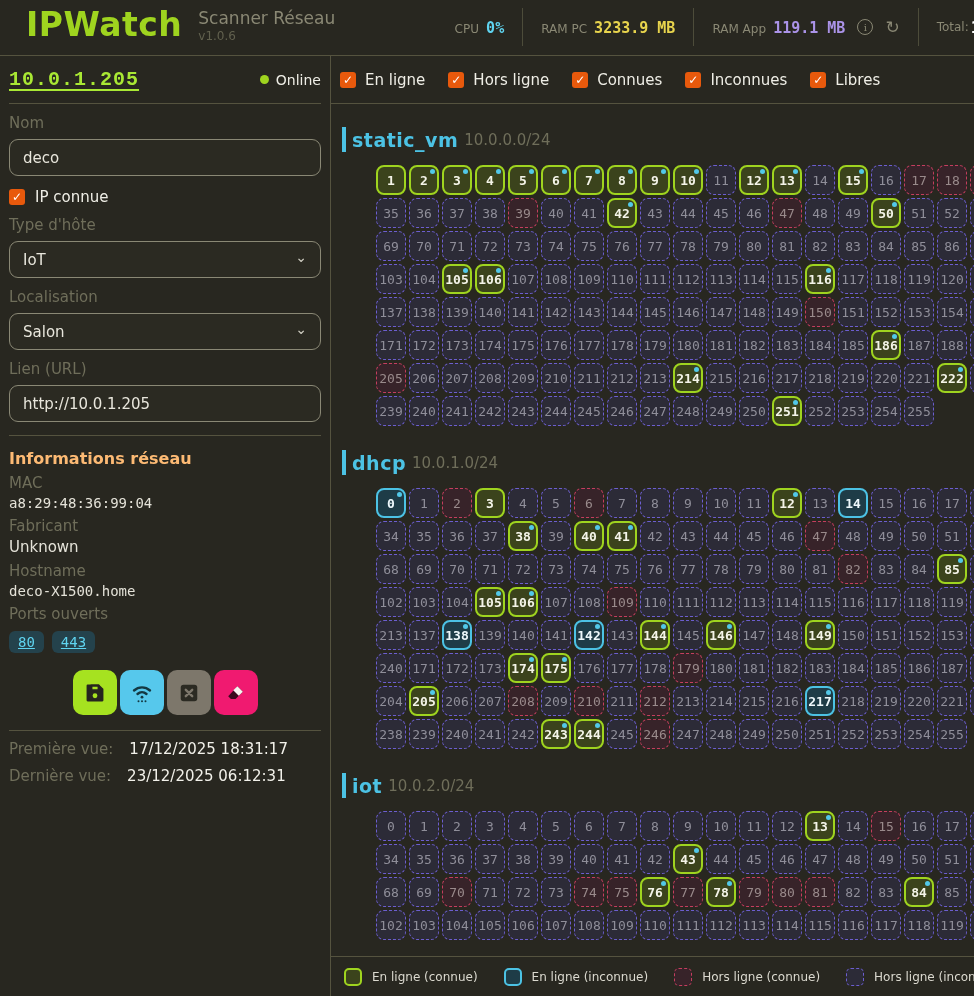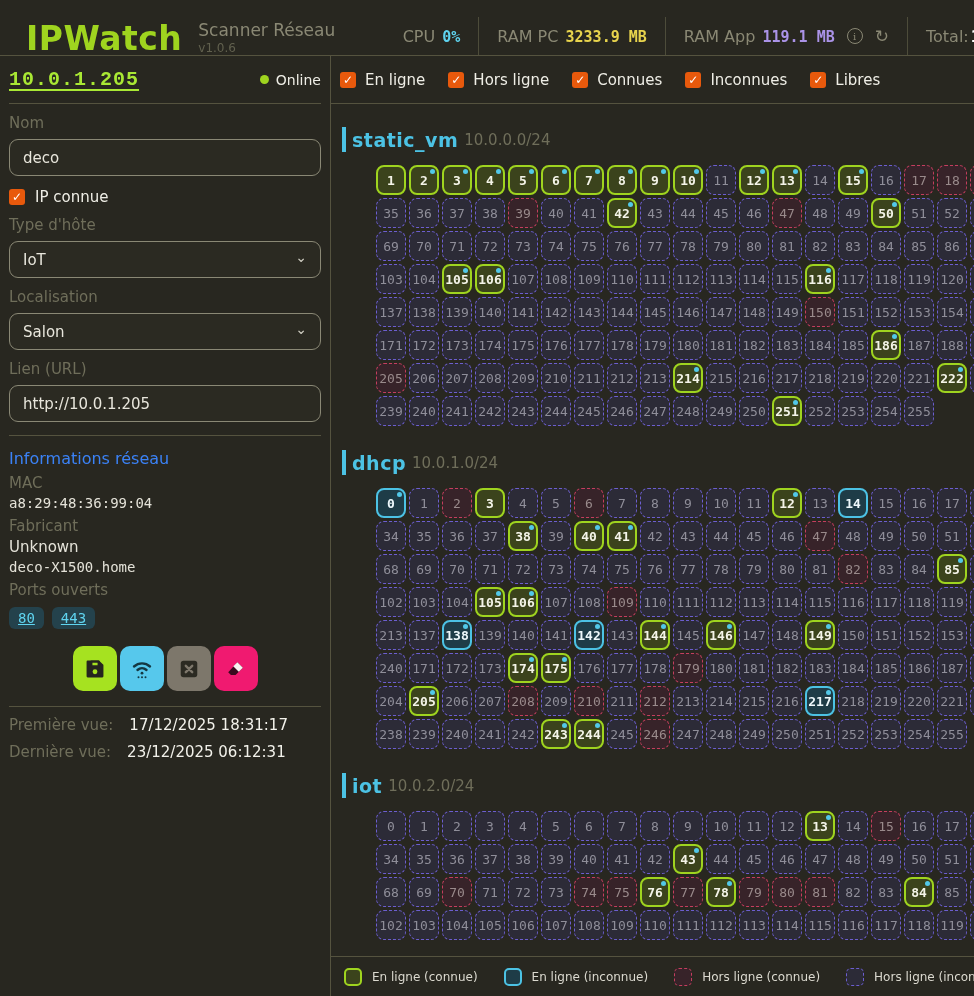--- a/index.html
+++ b/index.html
@@ -7,27 +7,27 @@
     --text:#e8e6dc; --green:#9fd41f; --cyan:#4cc2e4; --orange:#e8590c;
     --cell-k-bg:#3b431c; --cell-u-bg:#1e3c47; --cell-r-bg:#372329; --cell-p-bg:#2c2b37;
     --cell-r-bd:#c43e5e; --cell-p-bd:#6c5ecf;
   }
   *{box-sizing:border-box;margin:0;padding:0}
   html,body{width:974px;height:996px;overflow:hidden;background:var(--bg);
     font-family:"DejaVu Sans","Liberation Sans",sans-serif;color:var(--text)}
   .mono{font-family:"DejaVu Sans Mono","Liberation Mono",monospace}
 
   
-  header{height:56px;display:flex;align-items:flex-end;border-bottom:1px solid var(--line);padding:8px 0 0 26px}
+  header{height:56px;display:flex;align-items:flex-start;border-bottom:1px solid var(--line);padding:8px 0 0 26px}
   .logo{font-size:33px;font-weight:bold;color:var(--green);letter-spacing:.5px;line-height:1}
   .hsub{margin-left:16px;display:flex;flex-direction:column;justify-content:center}
   .subtitle{font-size:17px;color:var(--muted2)}
   .version{font-size:12px;color:#61604e;margin-top:1px}
   .stats{margin-left:auto;display:flex;align-items:center;gap:12px;white-space:nowrap}
-  .slabel{font-size:16px;color:var(--muted2)}
+  .slabel{font-size:12px;color:var(--muted2)}
   .sval{font-family:"DejaVu Sans Mono",monospace;font-weight:bold;font-size:15px;margin-left:2px}
   .sval.cyan{color:#5fd4f0}.sval.yellow{color:#e8d44d}.sval.purple{color:#ab93e8}.sval.white{color:#fff;font-size:16px}
   .vdiv{width:1px;height:38px;background:#4d4c3a;margin:0 6px}
   .icon-info{width:16px;height:16px;border:1.5px solid var(--muted2);border-radius:50%;color:var(--muted2);
     font-size:10px;display:inline-flex;align-items:center;justify-content:center;font-family:"DejaVu Serif",serif}
   .icon-refresh{color:var(--muted2);font-size:17px}
   .total-wrap{margin-right:-16px;display:flex;align-items:center}
 
   
   .content{display:flex;height:940px}
@@ -44,21 +44,21 @@
   .flabel{display:block;font-size:15px;color:var(--muted);margin:10px 0 7px}
   .tinput{width:100%;height:37px;background:var(--bg2);border:1px solid #8a8875;border-radius:9px;
     color:var(--text);font-size:15px;padding:0 13px;font-family:"DejaVu Sans",sans-serif}
   .chkrow{display:flex;align-items:center;gap:10px;margin:12px 0 2px;cursor:default}
   .cbx{width:16px;height:16px;border-radius:3px;background:var(--orange);color:#fff;font-size:12px;
     display:inline-flex;align-items:center;justify-content:center;flex:0 0 16px}
   .chklabel{font-size:15px;color:#efeee6}
   .select{width:100%;height:37px;background:var(--bg2);border:1px solid #8a8875;border-radius:9px;
     display:flex;align-items:center;justify-content:space-between;padding:0 13px;font-size:15px}
   .chev{color:#cfcdc2;font-size:14px;line-height:0;margin-top:-6px}
-  .ni-title{font-size:16px;font-weight:normal;color:#3b82f6;margin:13px 0 4px}
+  .ni-title{font-size:16px;font-weight:bold;color:#fdba74;margin:13px 0 4px}
   .ni-label{font-size:15px;color:var(--muted);margin-top:6px}
   .ni-value{font-size:14px;color:#e4e2d8;margin-top:3px}
   .ports{display:flex;gap:8px;margin-top:8px}
   .port-badge{background:#24424c;border-radius:6px;padding:3px 9px;font-family:"DejaVu Sans Mono",monospace;
     font-size:14px;color:#5fd4f0;text-decoration:underline}
   .btnrow{display:flex;justify-content:center;gap:3px;margin:17px 0 15px}
   .abtn{width:44px;height:45px;border:none;border-radius:10px;display:flex;align-items:center;justify-content:center;cursor:pointer}
   .abtn.save{background:#a6e220}.abtn.wifi{background:#56c8ec}.abtn.clear{background:#7d776b}.abtn.erase{background:#f01a70}
   .seenrow{display:flex;gap:16px;margin-top:9px;font-size:15px}
   .seenrow .sl{color:var(--muted)}.seenrow .sv{color:#f2f1ea}
@@ -156,20 +156,21 @@
     <label class="flabel">Lien (URL)</label>
     <input class="tinput" value="http://10.0.1.205" style="">
 
     <hr class="sep" style="margin-top:13px">
 
     <div class="ni-title">Informations réseau</div>
     <div class="ni-label">MAC</div>
     <div class="ni-value mono">a8:29:48:36:99:04</div>
     <div class="ni-label">Fabricant</div>
     <div class="ni-value" style="font-size:15px">Unknown</div>
+    <div class="ni-label">Hostname</div>
     <div class="ni-value mono">deco-X1500.home</div>
     <div class="ni-label">Ports ouverts</div>
     <div class="ports">
         <a class="port-badge">80</a>
         <a class="port-badge">443</a>
       </div>
 
     <div class="btnrow">
       <button class="abtn save">
         <svg width="22" height="22" viewBox="0 0 24 24" fill="none" stroke="#26251f" stroke-width="2.4" stroke-linejoin="round">

